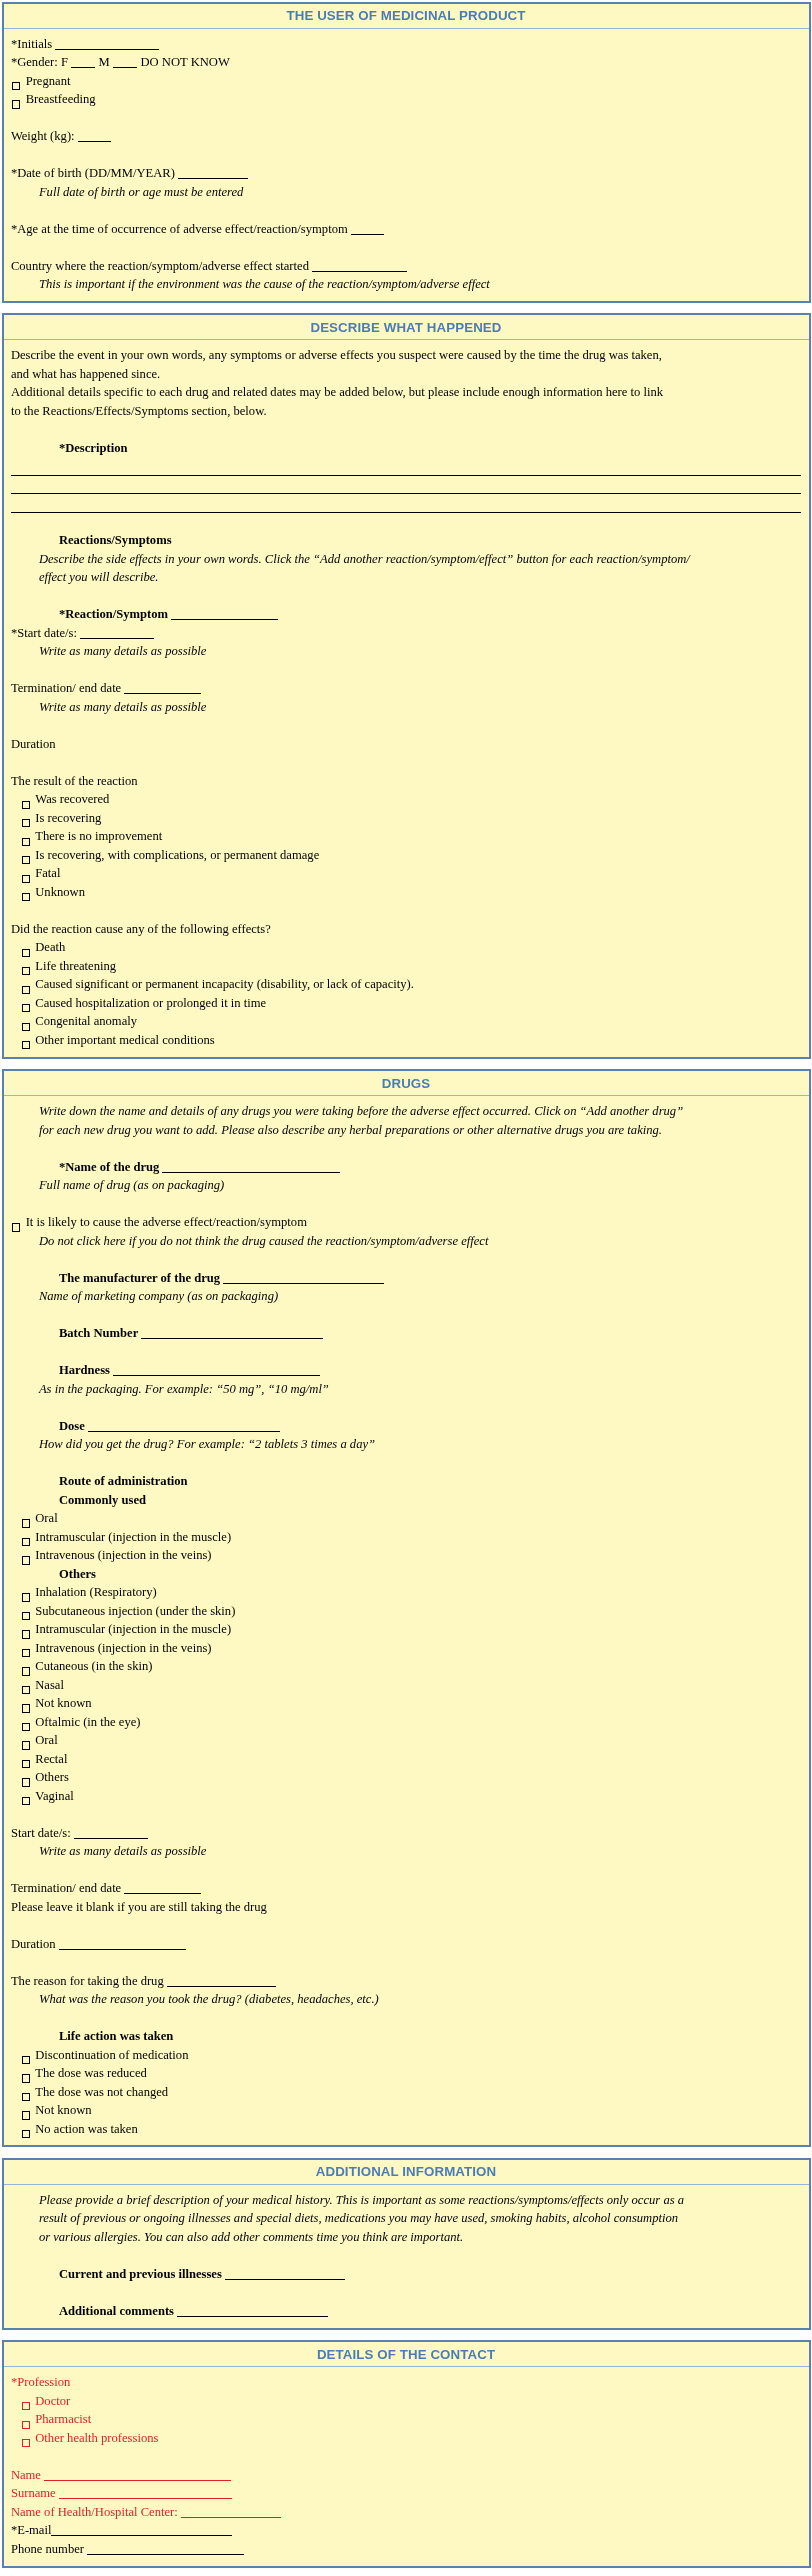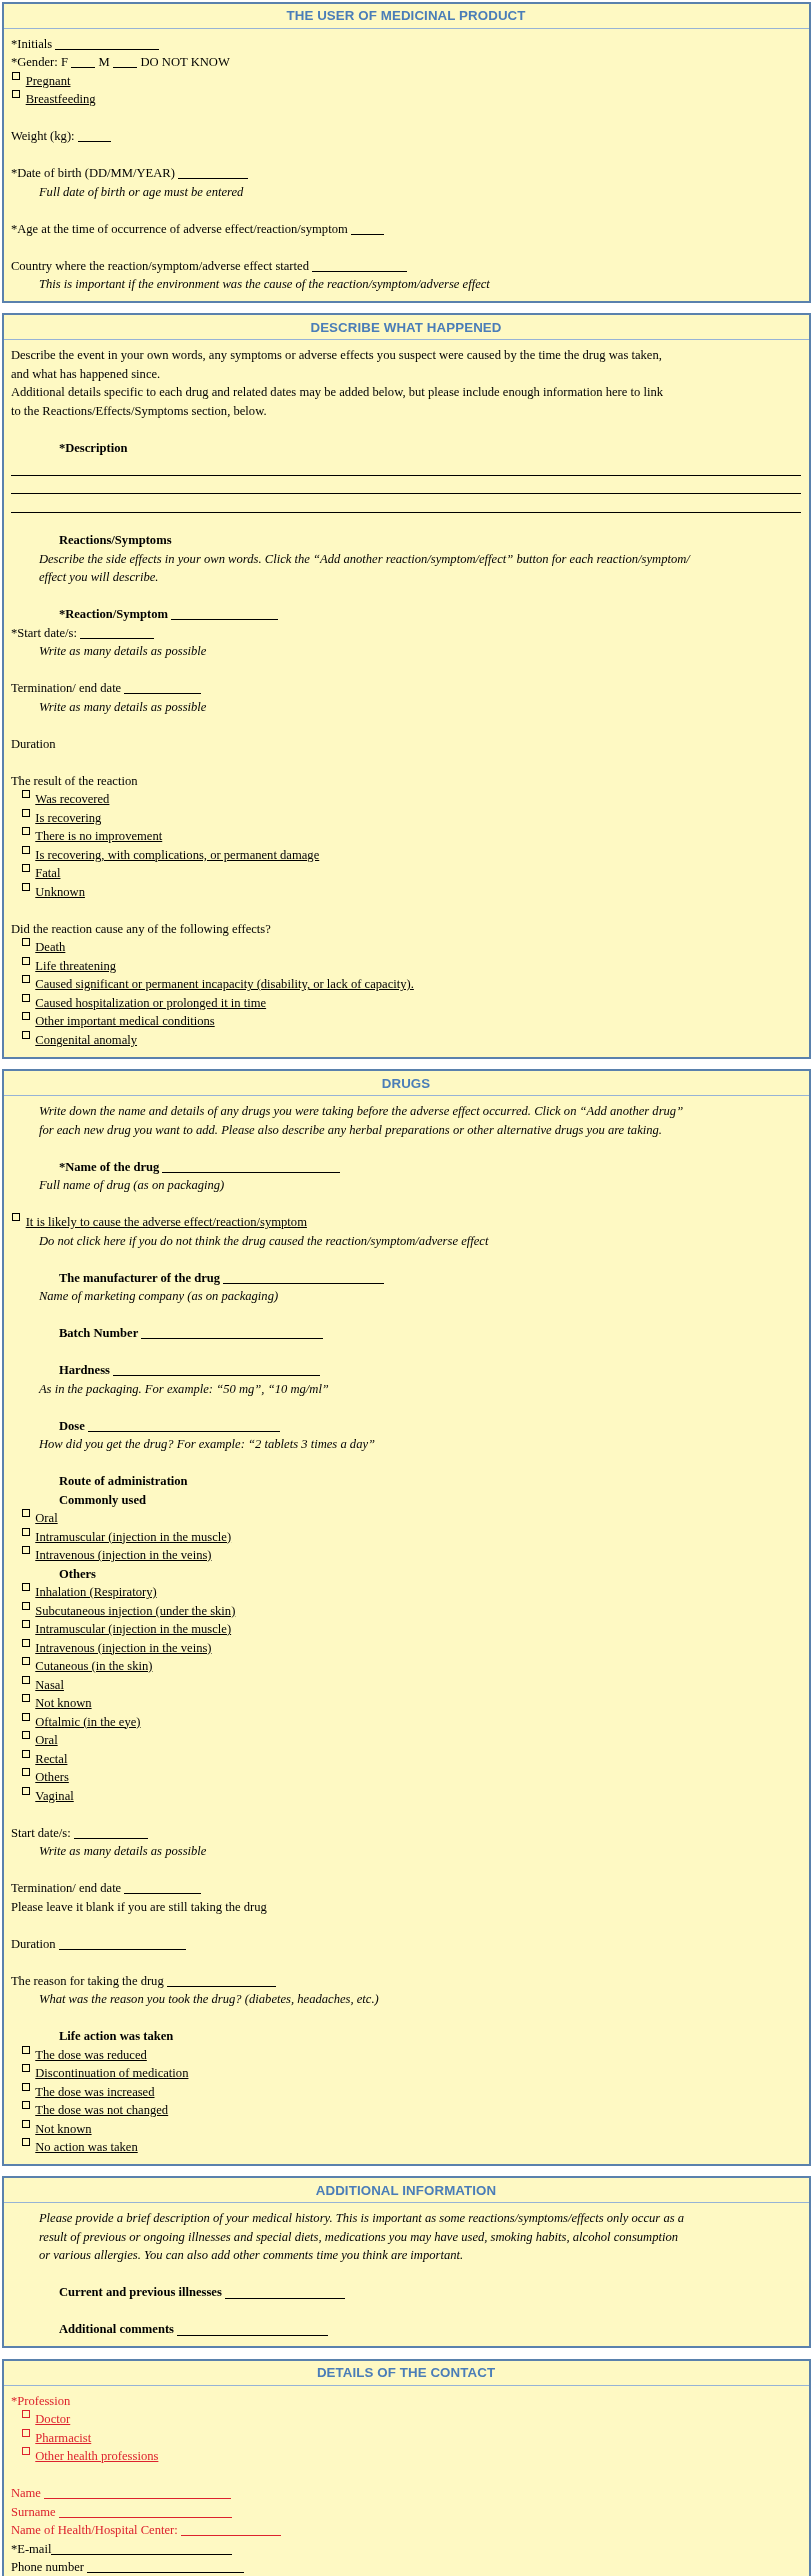--- a/index.html
+++ b/index.html
@@ -36,21 +36,21 @@
   .line.i { font-style: italic; margin-left: 28px; }
   .line.b { font-weight: bold; margin-left: 48px; }
   .line.red { color: var(--red, #dd222e); }
   .line.rule { height: 18.5px; border-bottom: 1.5px solid #000; }
   .u {
     display: inline-block;
     height: 10.4px;
     border-bottom: 1.2px solid currentColor;
     vertical-align: -2.2px;
   }
-  .cb { display: flex; align-items: flex-start; text-decoration: underline; }
+  .cb { display: flex; align-items: flex-end; }
   .cb .box {
     flex: none;
     width: 8.1px;
     height: 8.1px;
     border: 1.2px solid currentColor;
     margin: 0 5.2px 0 1.5px;
     background: transparent;
   }
   .cb.ind { padding-left: 9.6px; }
 </style>
@@ -151,25 +151,25 @@
         <div class="line cb ind">
           <span class="box"></span>
           <span class="cb-label">Caused significant or permanent incapacity (disability, or lack of capacity).</span>
         </div>
         <div class="line cb ind">
           <span class="box"></span>
           <span class="cb-label">Caused hospitalization or prolonged it in time</span>
         </div>
         <div class="line cb ind">
           <span class="box"></span>
+          <span class="cb-label">Congenital anomaly</span>
+        </div>
+        <div class="line cb ind">
+          <span class="box"></span>
           <span class="cb-label">Other important medical conditions</span>
-        </div>
-        <div class="line cb ind">
-          <span class="box"></span>
-          <span class="cb-label">Congenital anomaly</span>
         </div>
       </div>
     </section>
     <section class="section">
       <div class="section-header">
         <span class="section-title">DRUGS</span>
       </div>
       <div class="section-body">
         <div class="line i">Write down the name and details of any drugs you were taking before the adverse effect occurred. Click on “Add another drug”</div>
         <div class="line i">for each new drug you want to add. Please also describe any herbal preparations or other alternative drugs you are taking.</div>
@@ -265,29 +265,25 @@
         <div class="line p"><span class="txt">Please leave it blank if you are still taking the drug</span></div>
         <div class="line blank">&nbsp;</div>
         <div class="line p"><span class="txt">Duration </span><span class="u" style="width: 127px;"></span></div>
         <div class="line blank">&nbsp;</div>
         <div class="line p"><span class="txt">The reason for taking the drug </span><span class="u" style="width: 109px;"></span></div>
         <div class="line i p"><span class="txt">What was the reason you took the drug? (diabetes, headaches, etc.)</span></div>
         <div class="line blank">&nbsp;</div>
         <div class="line b p"><span class="txt">Life action was taken</span></div>
         <div class="line cb ind">
           <span class="box"></span>
+          <span class="cb-label">Discontinuation of medication</span>
+        </div>
+        <div class="line cb ind">
+          <span class="box"></span>
           <span class="cb-label">The dose was reduced</span>
-        </div>
-        <div class="line cb ind">
-          <span class="box"></span>
-          <span class="cb-label">Discontinuation of medication</span>
-        </div>
-        <div class="line cb ind">
-          <span class="box"></span>
-          <span class="cb-label">The dose was increased</span>
         </div>
         <div class="line cb ind">
           <span class="box"></span>
           <span class="cb-label">The dose was not changed</span>
         </div>
         <div class="line cb ind">
           <span class="box"></span>
           <span class="cb-label">Not known</span>
         </div>
         <div class="line cb ind">

